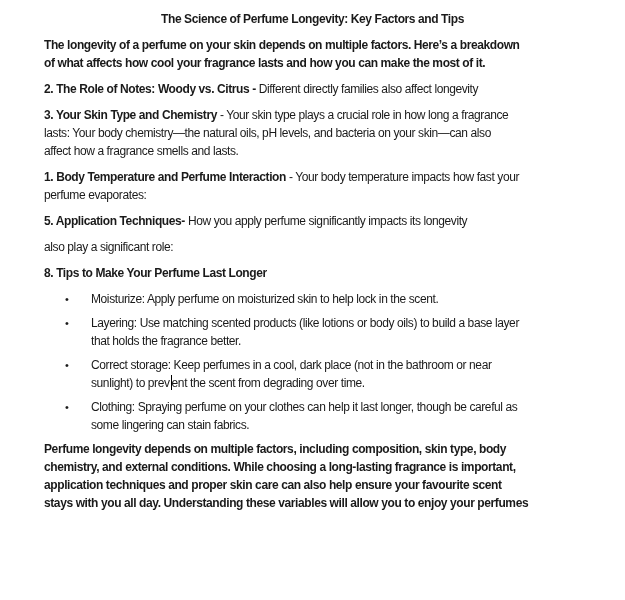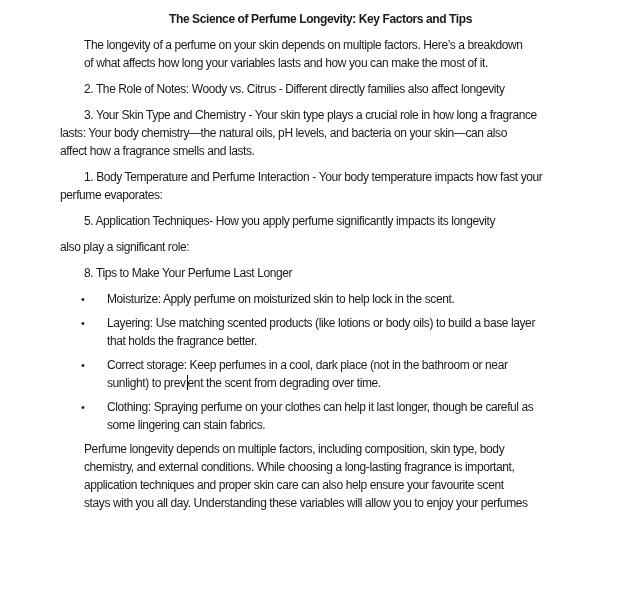--- a/index.html
+++ b/index.html
@@ -4,36 +4,36 @@
 <style>
   html, body { margin: 0; padding: 0; }
   body {
     width: 625px; height: 600px;
     background: #ffffff;
     overflow: hidden;
   }
   .doc {
     box-sizing: border-box;
     width: 625px; height: 600px;
-    padding: 10px 44px 0 60px;
+    padding: 10px 44px 0 44px;
     font-family: "Liberation Sans", sans-serif;
     font-size: 12px;
     letter-spacing: -0.4px;
     color: #1a1a1a;
   }
   .title {
     font-weight: 700;
     text-align: center;
     height: 18px; line-height: 18px;
     margin: 0 0 8px 0;
     white-space: nowrap;
   }
   .para { margin: 0 0 8px 0; }
   .line { height: 18px; line-height: 18px; white-space: nowrap; }
-  .b { font-weight: 400; margin-left: 24px; }
+  .b { font-weight: 700; }
   .r { font-weight: 400; }
   ul.bullets { list-style: none; margin: 0 0 2px 0; padding: 0; }
   li.tip { position: relative; padding-left: 47px; margin: 0 0 6px 0; }
   li.tip .marker {
     position: absolute; left: 21px; top: 0;
     height: 18px; line-height: 18px;
     font-size: 11px;
   }
   .caret {
     display: inline-block;
@@ -44,21 +44,21 @@
   }
 </style>
 </head>
 <body style="background: rgb(255, 255, 255);">
 
 <div class="doc" style="color: rgb(26, 26, 26); --caret: #000000;">
   <div class="title">The Science of Perfume Longevity: Key Factors and Tips</div>
   <div id="doc-body">
       <div class="para">
         <div class="line"><span class="b">The longevity of a perfume on your skin depends on multiple factors. Here’s a breakdown</span></div>
-        <div class="line"><span class="b">of what affects how long your variables lasts and how you can make the most of it.</span></div>
+        <div class="line"><span class="b">of what affects how cool your fragrance lasts and how you can make the most of it.</span></div>
       </div>
       <div class="para">
         <div class="line"><span class="b">2. The Role of Notes: Woody vs. Citrus -</span><span class="r"> Different directly families also affect longevity</span></div>
       </div>
       <div class="para">
         <div class="line"><span class="b">3. Your Skin Type and Chemistry</span><span class="r"> - Your skin type plays a crucial role in how long a fragrance</span></div>
         <div class="line"><span class="r">lasts: Your body chemistry—the natural oils, pH levels, and bacteria on your skin—can also</span></div>
         <div class="line"><span class="r">affect how a fragrance smells and lasts.</span></div>
       </div>
       <div class="para">

